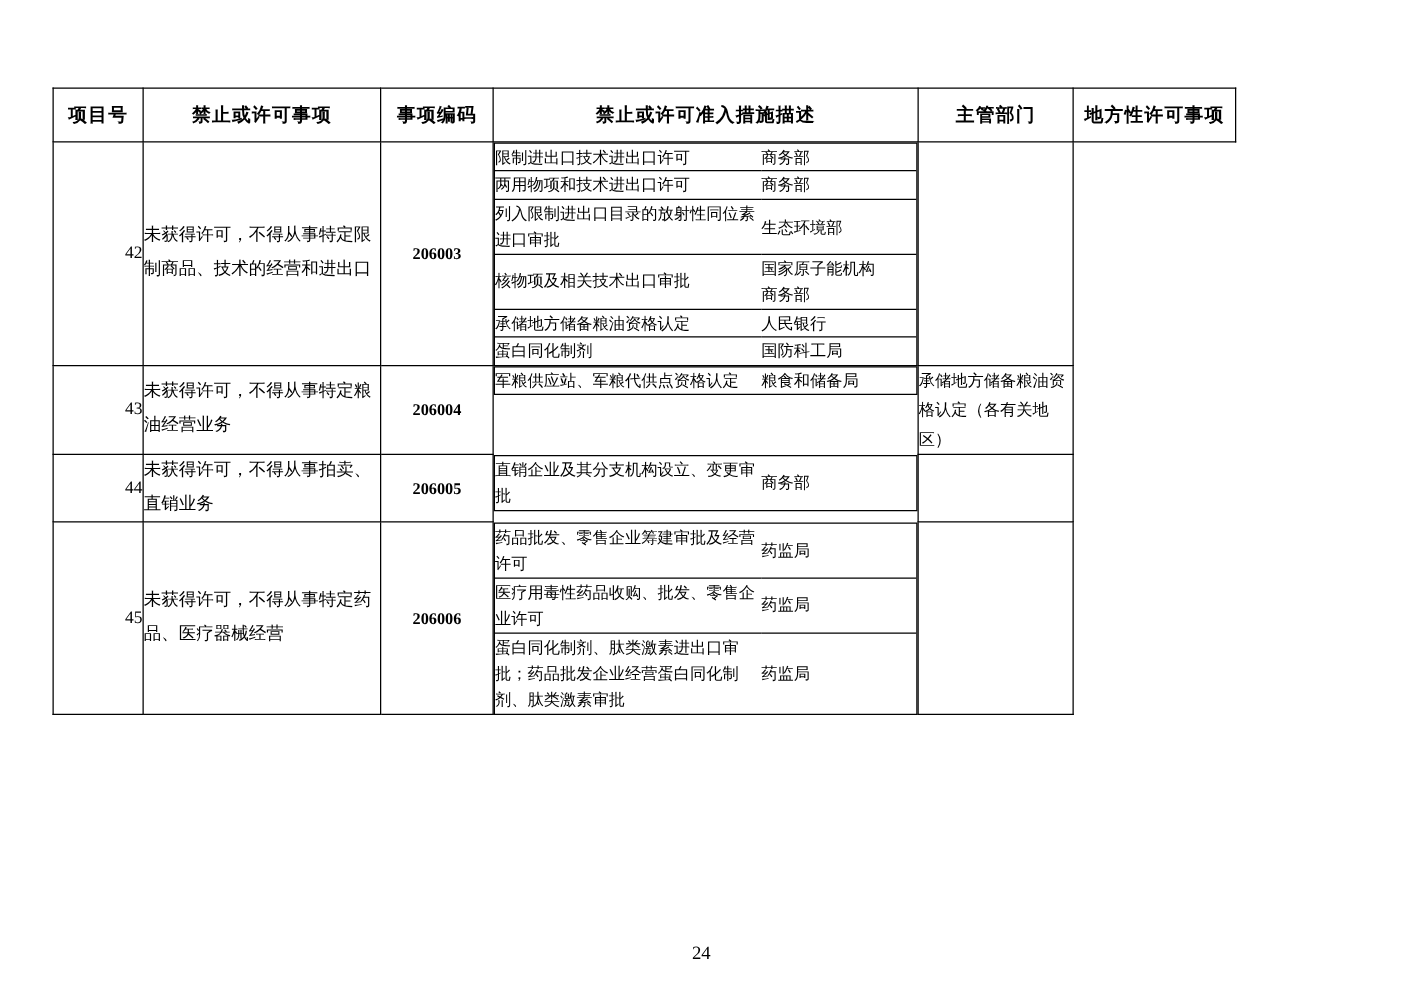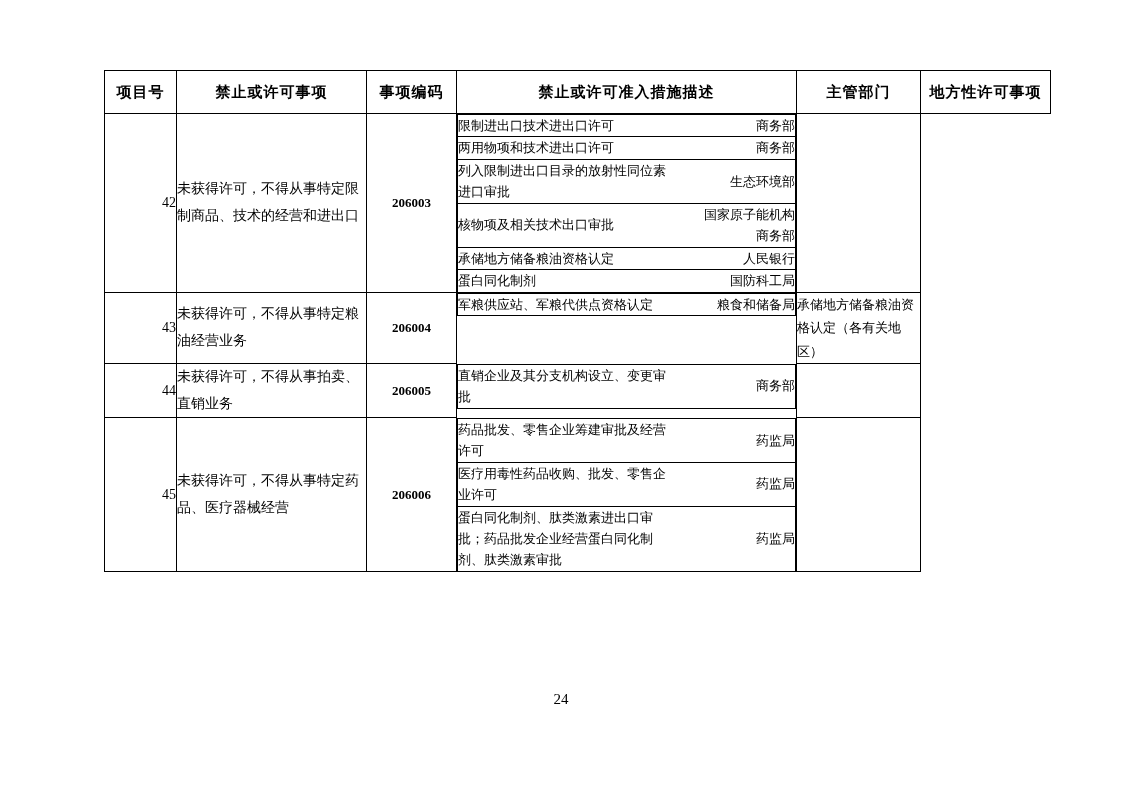--- a/index.html
+++ b/index.html
@@ -12,21 +12,21 @@
     height: 793px;
     font-family: "Liberation Serif", "DejaVu Serif", serif;
     color: #000000;
     position: relative;
   }
   .page {
     position: relative;
     width: 1122px;
     height: 793px;
     box-sizing: border-box;
-    padding: 70px 88px 0 104px;
+    padding: 70px 88px 0 42px;
   }
   table.doc-table {
     border-collapse: collapse;
     width: 946px;
     table-layout: fixed;
   }
   table.doc-table td, table.doc-table th {
     border: 1px solid #000000;
     padding: 0;
     vertical-align: middle;
@@ -85,30 +85,30 @@
   td.sub-desc {
     font-size: 13px;
     line-height: 1.65;
     padding: 7px 8px 7px 10px;
     text-align: left;
   }
   td.sub-dept {
     font-size: 13px;
     line-height: 1.65;
     padding: 7px 6px 7px 10px;
-    text-align: right;
+    text-align: left;
     border-left: 1px solid #000000;
     width: 124px;
   }
   .nested-wrap { display: block; }
   .page-number {
     position: absolute;
     left: 0;
     right: 0;
-    top: 691px;
+    top: 755px;
     text-align: center;
     font-size: 15px;
   }
   .empty-cell { }
 </style>
 </head>
 <body>
 
 <div class="page">
 

